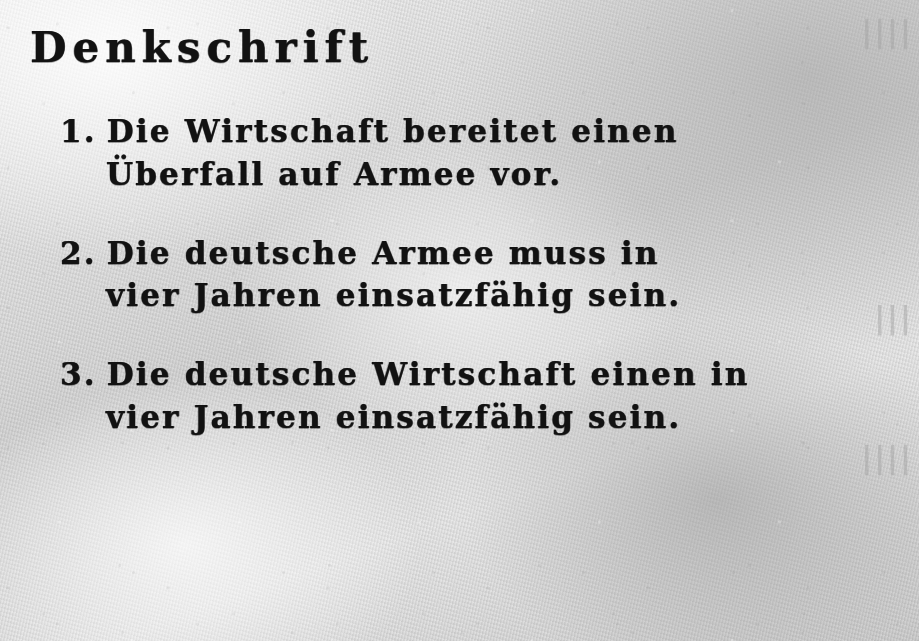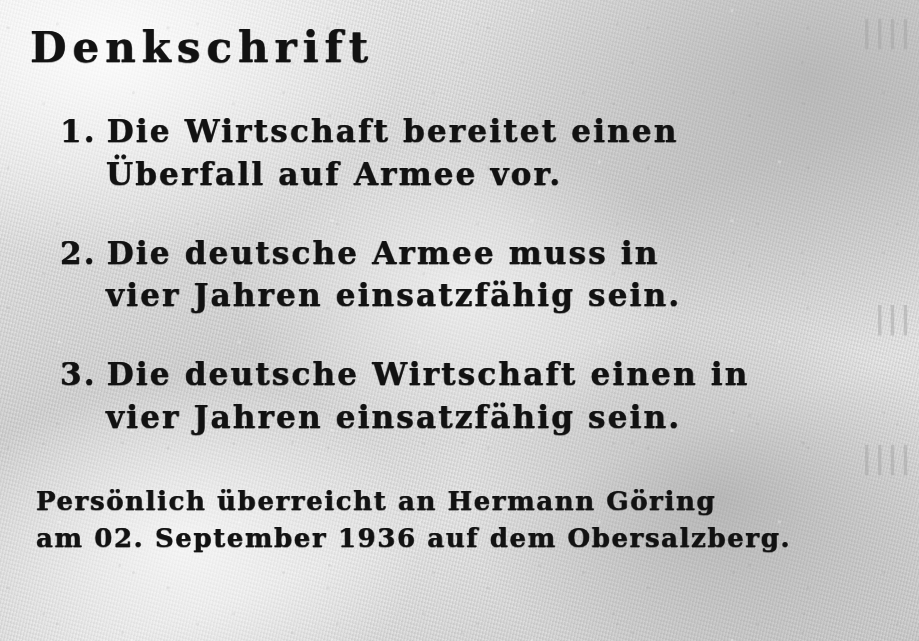--- a/index.html
+++ b/index.html
@@ -128,19 +128,15 @@
     <div class="point blackletter">
       <span class="num">2.</span><span>Die deutsche Armee muss in</span>
       <span class="l2">vier Jahren einsatzfähig sein.</span>
     </div>
 
     <div class="point blackletter">
       <span class="num">3.</span><span>Die deutsche Wirtschaft einen in</span>
       <span class="l2">vier Jahren einsatzfähig sein.</span>
     </div>
 
-    <div id="closing" class="blackletter">
-      <span>Persönlich überreicht an Hermann Göring</span>
-      <span class="l2">am 02. September 1936 auf dem Obersalzberg.</span>
-    </div>
 
   </div>
 </div>
 
 </body></html>

